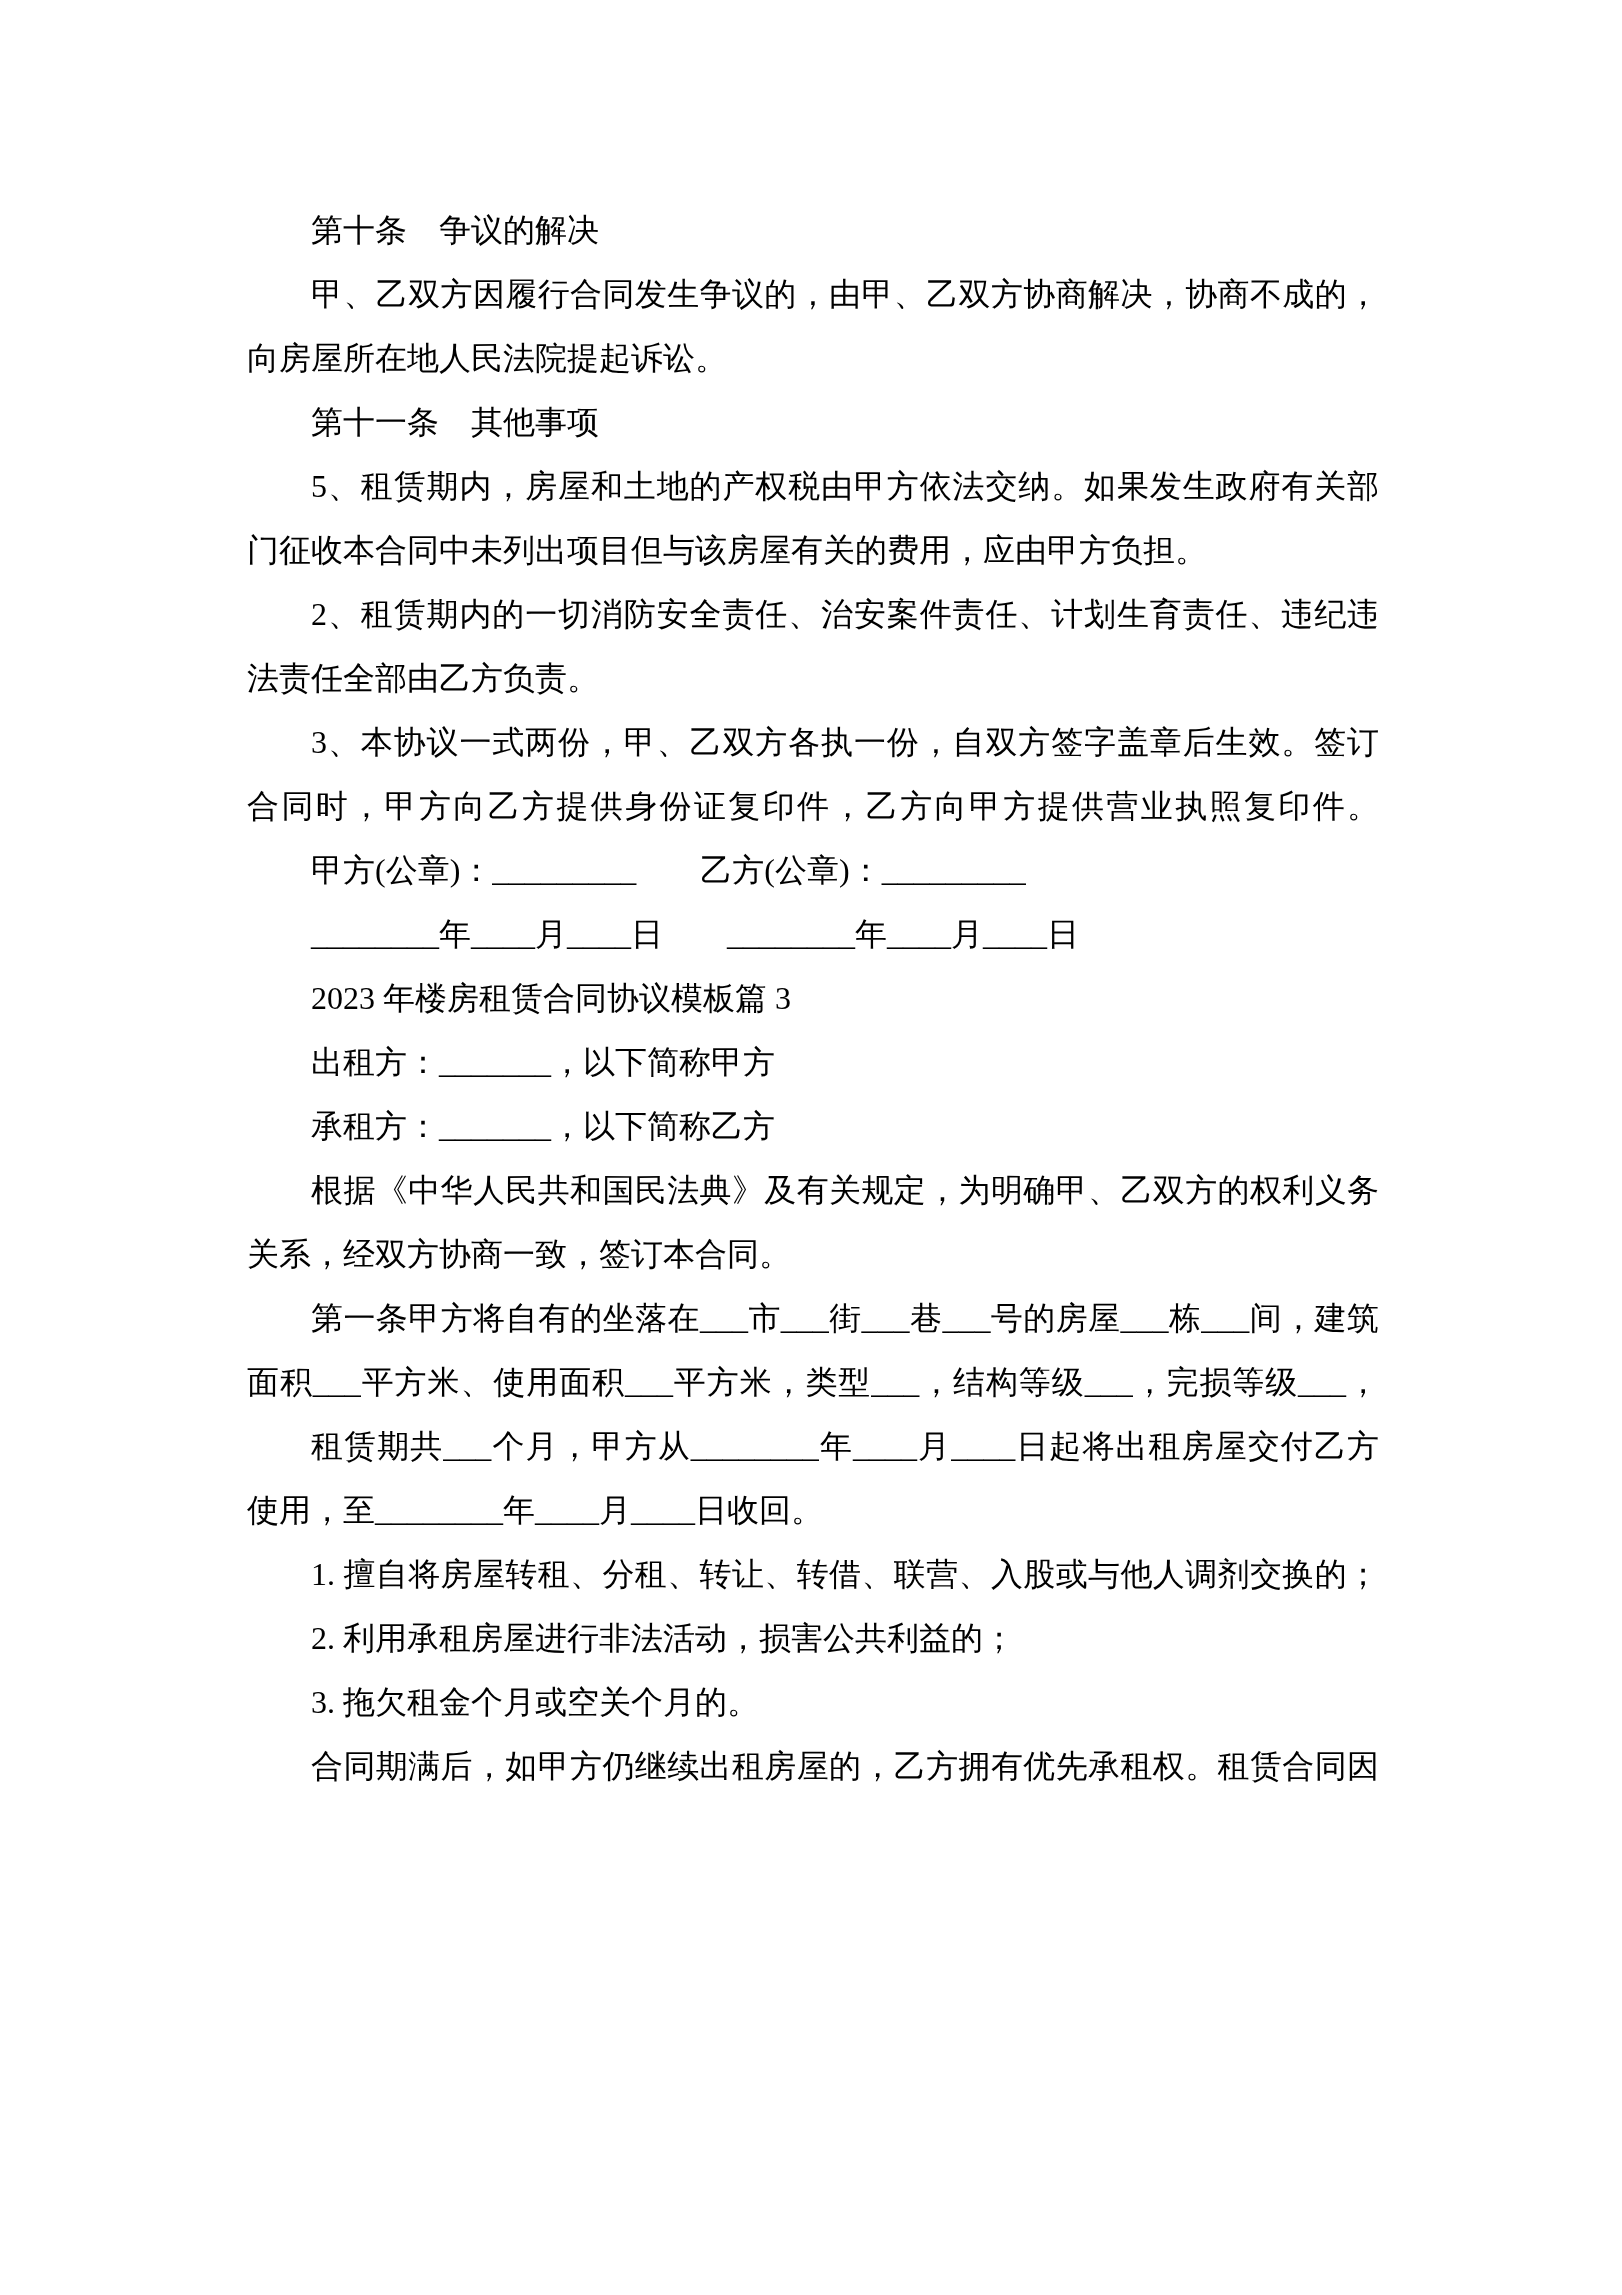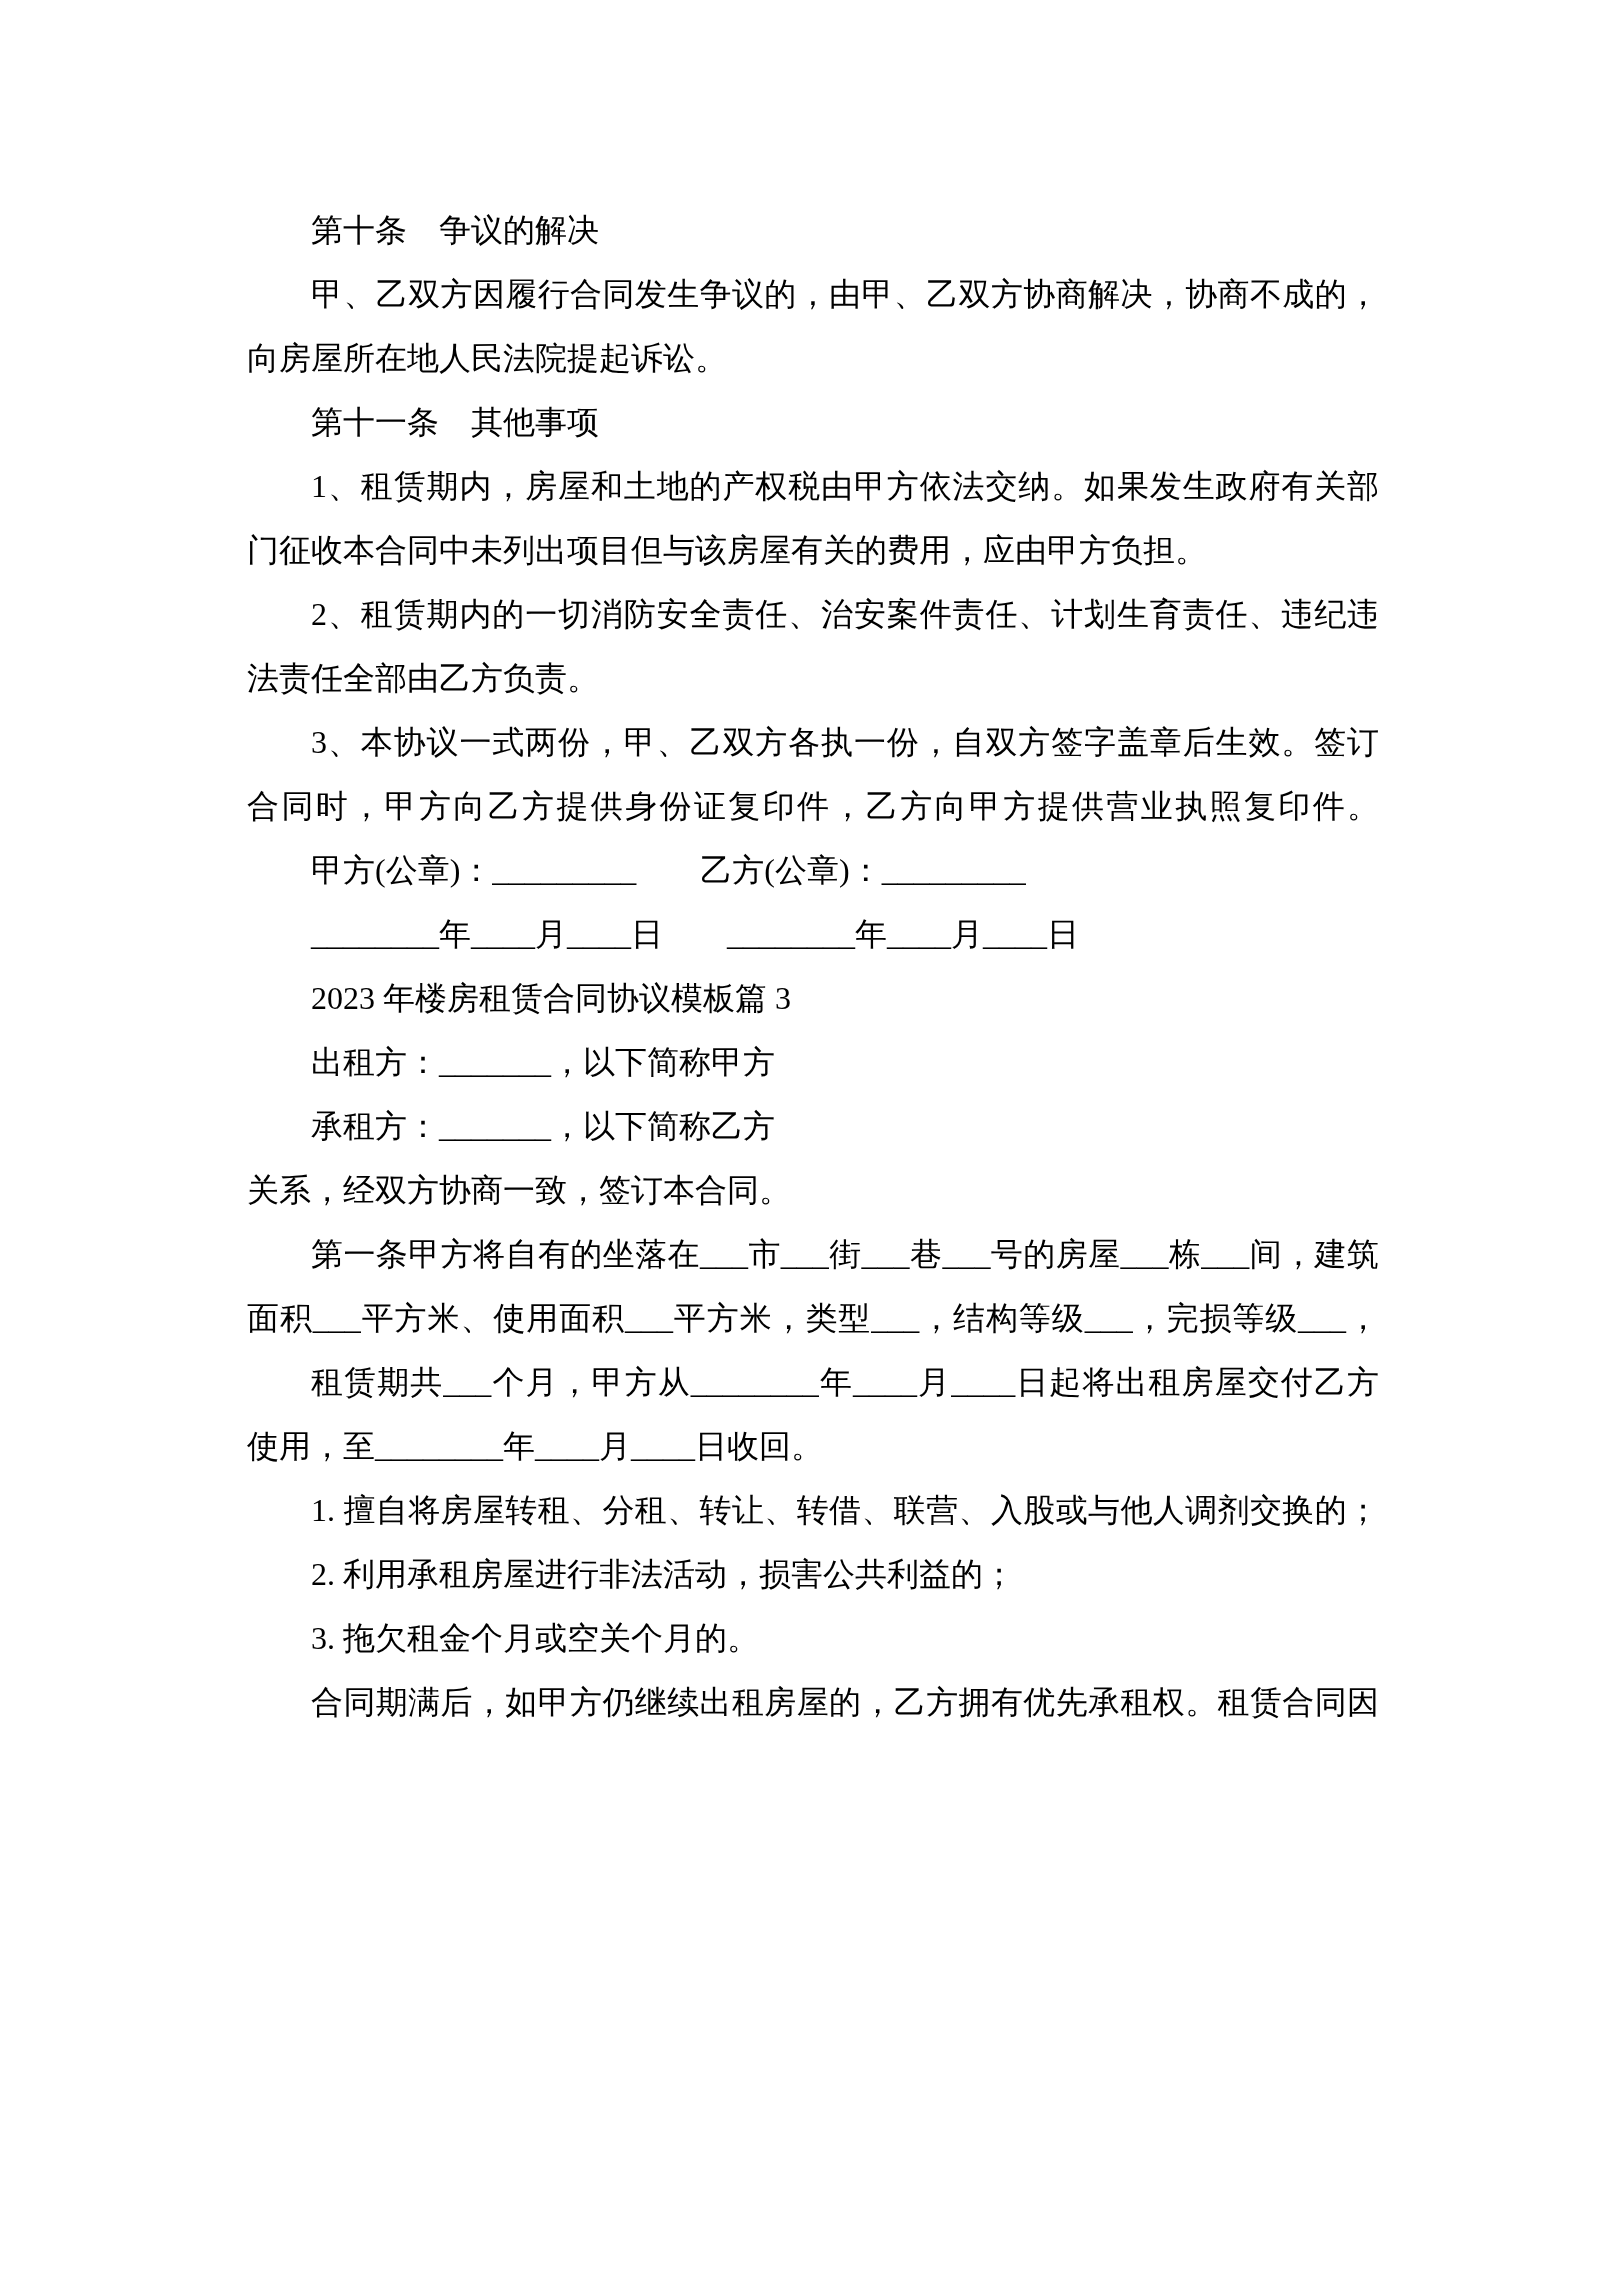--- a/index.html
+++ b/index.html
@@ -41,31 +41,32 @@
 </style>
 </head>
 <body style="background: rgb(255, 255, 255);">
 
 <div class="page">
   <div class="doc" style="color: rgb(0, 0, 0);">
       <div class="ln ind">第十条　争议的解决</div>
       <div class="ln ind fill">甲、乙双方因履行合同发生争议的，由甲、乙双方协商解决，协商不成的，</div>
       <div class="ln">向房屋所在地人民法院提起诉讼。</div>
       <div class="ln ind">第十一条　其他事项</div>
-      <div class="ln ind fill">1、租赁期内，房屋和土地的产权税由甲方依法交纳。如果发生政府有关部</div>
+      <div class="ln ind fill">5、租赁期内，房屋和土地的产权税由甲方依法交纳。如果发生政府有关部</div>
       <div class="ln">门征收本合同中未列出项目但与该房屋有关的费用，应由甲方负担。</div>
       <div class="ln ind fill">2、租赁期内的一切消防安全责任、治安案件责任、计划生育责任、违纪违</div>
       <div class="ln">法责任全部由乙方负责。</div>
       <div class="ln ind fill">3、本协议一式两份，甲、乙双方各执一份，自双方签字盖章后生效。签订</div>
       <div class="ln fill">合同时，甲方向乙方提供身份证复印件，乙方向甲方提供营业执照复印件。</div>
       <div class="ln ind">甲方(公章)：_________　　乙方(公章)：_________</div>
       <div class="ln ind">________年____月____日　　________年____月____日</div>
       <div class="ln ind">2023 年楼房租赁合同协议模板篇 3</div>
       <div class="ln ind">出租方：_______，以下简称甲方</div>
       <div class="ln ind">承租方：_______，以下简称乙方</div>
+      <div class="ln ind fill">根据《中华人民共和国民法典》及有关规定，为明确甲、乙双方的权利义务</div>
       <div class="ln">关系，经双方协商一致，签订本合同。</div>
       <div class="ln ind fill">第一条甲方将自有的坐落在___市___街___巷___号的房屋___栋___间，建筑</div>
       <div class="ln fill">面积___平方米、使用面积___平方米，类型___，结构等级___，完损等级___，</div>
       <div class="ln ind fill">租赁期共___个月，甲方从________年____月____日起将出租房屋交付乙方</div>
       <div class="ln">使用，至________年____月____日收回。</div>
       <div class="ln ind fill">1. 擅自将房屋转租、分租、转让、转借、联营、入股或与他人调剂交换的；</div>
       <div class="ln ind">2. 利用承租房屋进行非法活动，损害公共利益的；</div>
       <div class="ln ind">3. 拖欠租金个月或空关个月的。</div>
       <div class="ln ind fill">合同期满后，如甲方仍继续出租房屋的，乙方拥有优先承租权。租赁合同因</div>
     </div>

